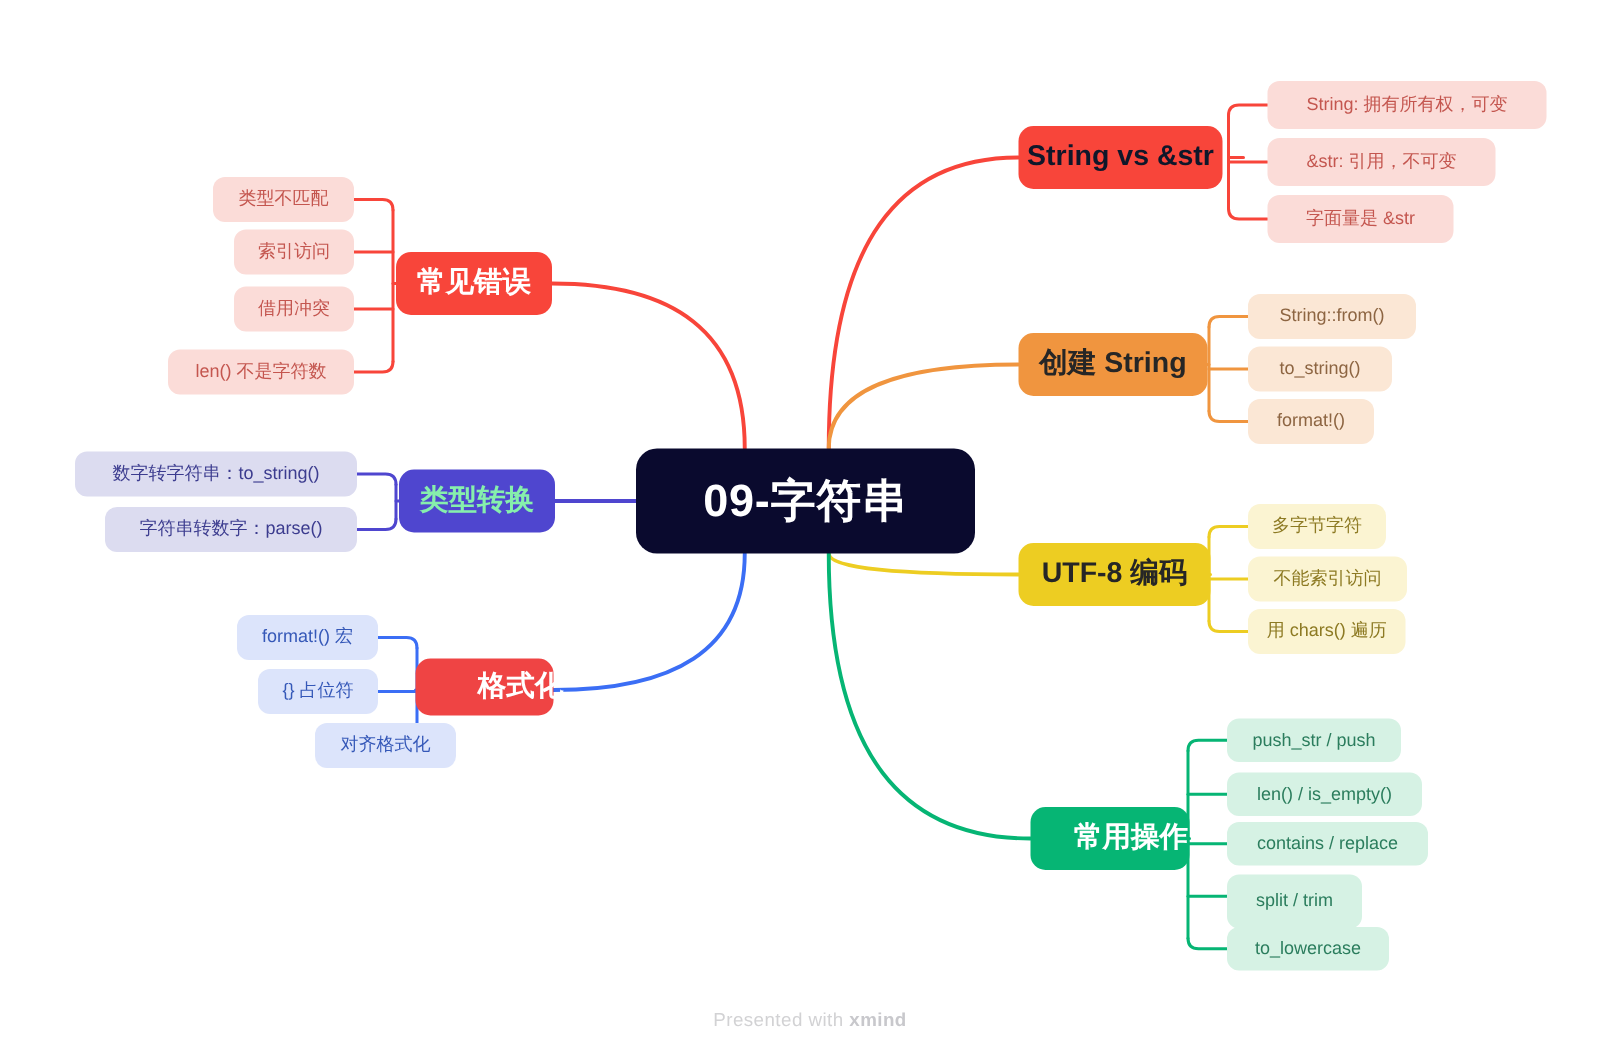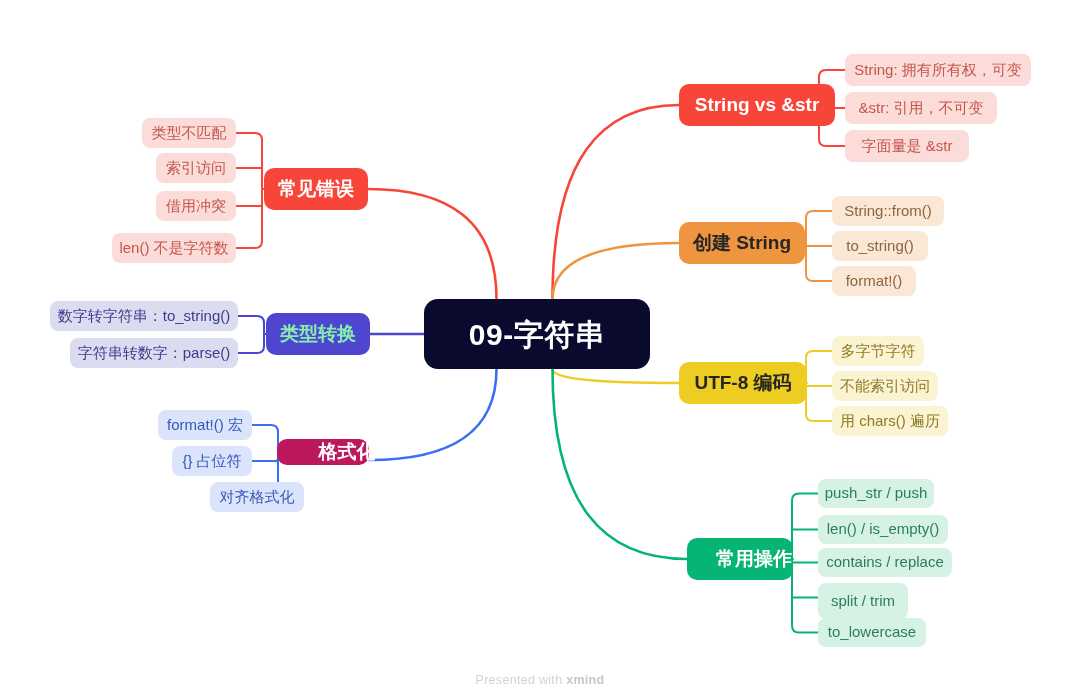--- a/index.html
+++ b/index.html
@@ -50,21 +50,21 @@
     border-radius: 10px;
     font-size: 19px;
     font-weight: 700;
     color: #ffffff;
   }
   .branch-node.dark-text {
     color: #262626;
   }
   .leaf-node {
     border-radius: 8px;
-    font-size: 15px;
+    font-size: 12px;
     font-weight: 400;
     padding: 0 10px;
   }
   .footer {
     position: absolute;
     left: 0;
     bottom: 13px;
     width: 1080px;
     text-align: center;
     font-size: 12.5px;
@@ -121,47 +121,47 @@
       <path d="M 264 323 Q 264 316, 257 316 L 238 316" fill="none" stroke="#4f46cf" stroke-width="2" stroke-linecap="round" stroke-linejoin="round"></path>
       <path d="M 264 346 Q 264 353, 257 353 L 238 353" fill="none" stroke="#4f46cf" stroke-width="2" stroke-linecap="round" stroke-linejoin="round"></path>
       <path d="M 277 460 L 278 460" fill="none" stroke="#3b6ef5" stroke-width="2" stroke-linecap="round" stroke-linejoin="round"></path>
       <path d="M 278 432 L 278 490" fill="none" stroke="#3b6ef5" stroke-width="2" stroke-linecap="round" stroke-linejoin="round"></path>
       <path d="M 278 432 Q 278 425, 271 425 L 252 425" fill="none" stroke="#3b6ef5" stroke-width="2" stroke-linecap="round" stroke-linejoin="round"></path>
       <path d="M 278 461 L 252 461" fill="none" stroke="#3b6ef5" stroke-width="2" stroke-linecap="round" stroke-linejoin="round"></path>
       <path d="M 278 490 Q 278 497, 271 497 L 252 497" fill="none" stroke="#3b6ef5" stroke-width="2" stroke-linecap="round" stroke-linejoin="round"></path>
     </svg>
   <div id="nodes">
       <div class="node root-node" style="left: 424px; top: 299px; width: 226px; height: 70px; background: rgb(10, 10, 46); color: rgb(255, 255, 255);">09-字符串</div>
-      <div class="node branch-node" style="left: 679px; top: 84px; width: 156px; height: 42px; background: rgb(248, 69, 58); color: #ffffff;">String vs &amp;str</div>
+      <div class="node branch-node" style="left: 679px; top: 84px; width: 136px; height: 42px; background: rgb(248, 69, 58); color: #0f172a;">String vs &amp;str</div>
       <div class="node leaf-node" style="left: 845px; top: 54px; width: 186px; height: 32px; background: rgb(251, 220, 216); color: rgb(196, 86, 79);">String: 拥有所有权，可变</div>
       <div class="node leaf-node" style="left: 845px; top: 92px; width: 152px; height: 32px; background: rgb(251, 220, 216); color: rgb(196, 86, 79);">&amp;str: 引用，不可变</div>
       <div class="node leaf-node" style="left: 845px; top: 130px; width: 124px; height: 32px; background: rgb(251, 220, 216); color: rgb(196, 86, 79);">字面量是 &amp;str</div>
       <div class="node branch-node dark-text" style="left: 679px; top: 222px; width: 126px; height: 42px; background: rgb(240, 149, 63); color: rgb(38, 38, 38);">创建 String</div>
       <div class="node leaf-node" style="left: 832px; top: 196px; width: 112px; height: 30px; background: rgb(251, 231, 213); color: rgb(141, 101, 66);">String::from()</div>
       <div class="node leaf-node" style="left: 832px; top: 231px; width: 96px; height: 30px; background: rgb(251, 231, 213); color: rgb(141, 101, 66);">to_string()</div>
       <div class="node leaf-node" style="left: 832px; top: 266px; width: 84px; height: 30px; background: rgb(251, 231, 213); color: rgb(141, 101, 66);">format!()</div>
       <div class="node branch-node dark-text" style="left: 679px; top: 362px; width: 128px; height: 42px; background: rgb(237, 205, 34); color: rgb(38, 38, 38);">UTF-8 编码</div>
       <div class="node leaf-node" style="left: 832px; top: 336px; width: 92px; height: 30px; background: rgb(251, 244, 210); color: rgb(141, 122, 35);">多字节字符</div>
       <div class="node leaf-node" style="left: 832px; top: 371px; width: 106px; height: 30px; background: rgb(251, 244, 210); color: rgb(141, 122, 35);">不能索引访问</div>
-      <div class="node leaf-node" style="left: 832px; top: 406px; width: 116px; height: 30px; background: rgb(251, 244, 210); color: rgb(141, 122, 35);">用 chars() 遍历</div>
+      <div class="node leaf-node" style="left: 832px; top: 406px; width: 105px; height: 30px; background: rgb(251, 244, 210); color: rgb(141, 122, 35);">用 chars() 遍历</div>
       <div class="node branch-node" style="left: 687px; top: 538px; width: 106px; height: 42px; background: rgb(6, 181, 116); color: rgb(255, 255, 255); padding-left: 28px;">常用操作</div>
       <div class="node leaf-node" style="left: 818px; top: 479px; width: 116px; height: 29px; background: rgb(214, 242, 228); color: rgb(43, 125, 93);">push_str / push</div>
       <div class="node leaf-node" style="left: 818px; top: 515px; width: 130px; height: 29px; background: rgb(214, 242, 228); color: rgb(43, 125, 93);">len() / is_empty()</div>
       <div class="node leaf-node" style="left: 818px; top: 548px; width: 134px; height: 29px; background: rgb(214, 242, 228); color: rgb(43, 125, 93);">contains / replace</div>
       <div class="node leaf-node" style="left: 818px; top: 583px; width: 90px; height: 36px; background: rgb(214, 242, 228); color: rgb(43, 125, 93);">split / trim</div>
       <div class="node leaf-node" style="left: 818px; top: 618px; width: 108px; height: 29px; background: rgb(214, 242, 228); color: rgb(43, 125, 93);">to_lowercase</div>
       <div class="node branch-node" style="left: 264px; top: 168px; width: 104px; height: 42px; background: rgb(248, 69, 58); color: rgb(255, 255, 255);">常见错误</div>
       <div class="node leaf-node" style="left: 142px; top: 118px; width: 94px; height: 30px; background: rgb(251, 220, 216); color: rgb(196, 86, 79);">类型不匹配</div>
       <div class="node leaf-node" style="left: 156px; top: 153px; width: 80px; height: 30px; background: rgb(251, 220, 216); color: rgb(196, 86, 79);">索引访问</div>
       <div class="node leaf-node" style="left: 156px; top: 191px; width: 80px; height: 30px; background: rgb(251, 220, 216); color: rgb(196, 86, 79);">借用冲突</div>
       <div class="node leaf-node" style="left: 112px; top: 233px; width: 124px; height: 30px; background: rgb(251, 220, 216); color: rgb(196, 86, 79);">len() 不是字符数</div>
       <div class="node branch-node" style="left: 266px; top: 313px; width: 104px; height: 42px; background: rgb(79, 70, 207); color: #86efac;">类型转换</div>
       <div class="node leaf-node" style="left: 50px; top: 301px; width: 188px; height: 30px; background: rgb(220, 220, 240); color: rgb(60, 60, 143);">数字转字符串：to_string()</div>
       <div class="node leaf-node" style="left: 70px; top: 338px; width: 168px; height: 30px; background: rgb(220, 220, 240); color: rgb(60, 60, 143);">字符串转数字：parse()</div>
-      <div class="node branch-node" style="left: 277px; top: 439px; width: 92px; height: 26px; background: #be185d; color: rgb(255, 255, 255); padding-left: 48px;">格式化</div>
+      <div class="node branch-node" style="left: 277px; top: 439px; width: 92px; height: 38px; background: #ef4444; color: rgb(255, 255, 255); padding-left: 48px;">格式化</div>
       <div class="node leaf-node" style="left: 158px; top: 410px; width: 94px; height: 30px; background: rgb(220, 228, 251); color: rgb(53, 88, 184);">format!() 宏</div>
       <div class="node leaf-node" style="left: 172px; top: 446px; width: 80px; height: 30px; background: rgb(220, 228, 251); color: rgb(53, 88, 184);">{} 占位符</div>
       <div class="node leaf-node" style="left: 162px; top: 482px; width: 94px; height: 30px; background: rgb(220, 228, 251); color: rgb(53, 88, 184); margin-left: 48px;">对齐格式化</div>
     </div>
 </div>
 
 <div class="footer">
   <span>Presented with </span><b>xmind</b>
 </div>
 

